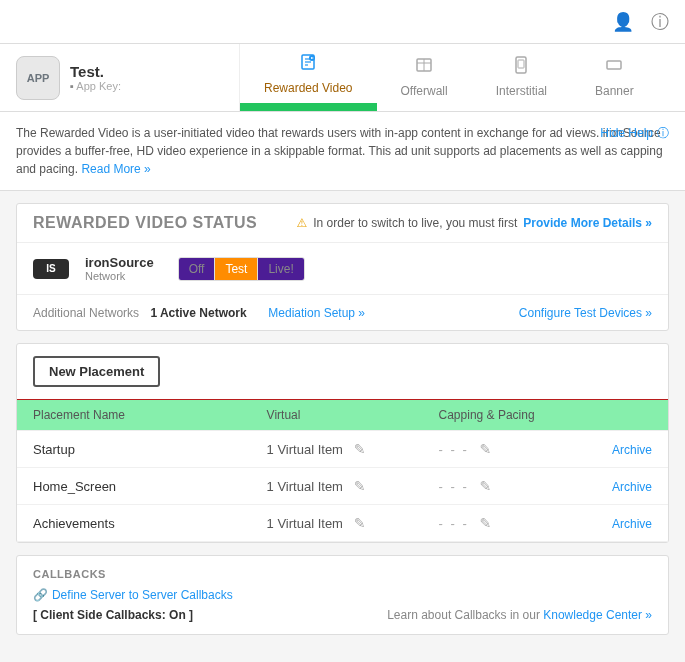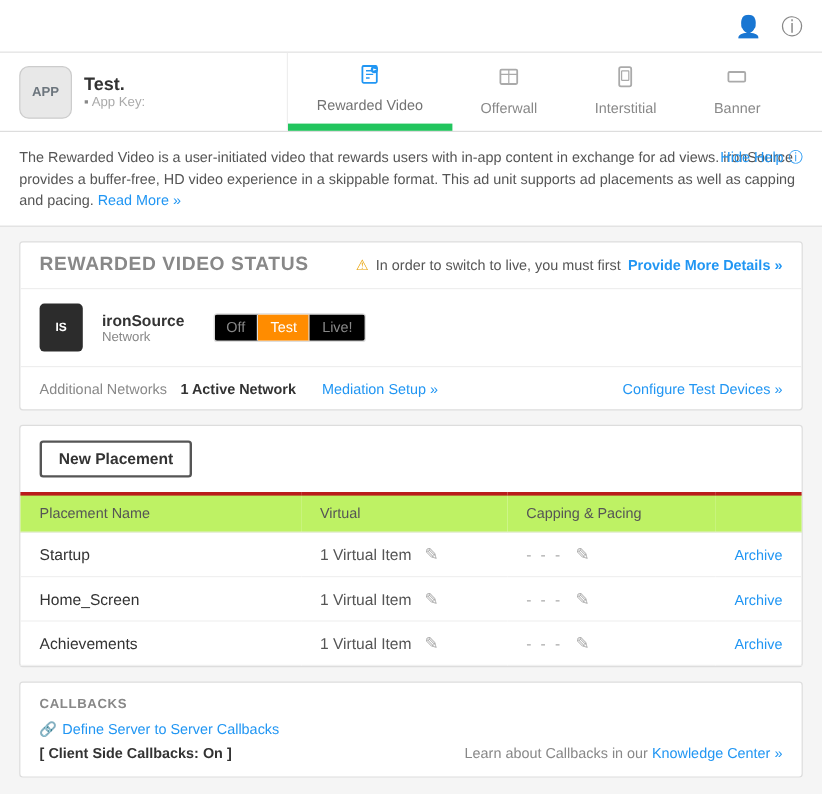--- a/index.html
+++ b/index.html
@@ -15,68 +15,68 @@
     .app-logo { width: 44px; height: 44px; background: #e8e8e8; border-radius: 8px; display: flex; align-items: center; justify-content: center; font-weight: bold; font-size: 14px; color: #555; border: 1px solid #ccc; }
     .app-logo span { font-size: 11px; font-weight: bold; color: #6c757d; }
     .app-details { display: flex; flex-direction: column; }
     .app-name { font-size: 15px; font-weight: bold; color: #333; }
     .app-key { font-size: 11px; color: #888; }
     .app-key span { color: #aaa; }
 
     
     .tabs { display: flex; align-items: stretch; flex: 1; }
     .tab { display: flex; flex-direction: column; align-items: center; justify-content: center; padding: 8px 24px; cursor: pointer; color: #888; font-size: 12px; border-bottom: 3px solid transparent; gap: 4px; text-decoration: none; }
-    .tab.active { color: #737373; border-bottom: 6px solid #22c55e; }
+    .tab.active { color: #a16207; border-bottom: 8px solid #22c55e; }
     .tab-icon { font-size: 18px; }
 
     
     .info-banner { background: #fff; padding: 12px 16px; border-bottom: 1px solid #ddd; font-size: 12px; color: #555; line-height: 1.5; position: relative; }
     .info-banner a { color: #2196F3; text-decoration: none; }
     .hide-help { position: absolute; top: 12px; right: 16px; color: #2196F3; font-size: 12px; text-decoration: none; display: flex; align-items: center; gap: 4px; }
 
     
     .main-content { padding: 12px 16px; display: flex; flex-direction: column; gap: 12px; }
 
     
     .card { background: #fff; border: 1px solid #ddd; border-radius: 3px; }
 
     
     .status-header { display: flex; align-items: center; justify-content: space-between; padding: 10px 16px; border-bottom: 1px solid #eee; }
     .status-title { font-size: 16px; font-weight: bold; color: #888; letter-spacing: 0.5px; text-transform: uppercase; }
     .status-notice { font-size: 12px; color: #555; display: flex; align-items: center; gap: 6px; }
     .status-notice a { color: #2196F3; text-decoration: none; font-weight: bold; }
 
     .network-row { display: flex; align-items: center; padding: 12px 16px; gap: 16px; }
-    .network-logo { width: 36px; height: 40px; background: #2c2c2c; border-radius: 4px; display: flex; align-items: center; justify-content: center; color: white; font-size: 10px; font-weight: bold; }
+    .network-logo { width: 36px; height: 20px; background: #2c2c2c; border-radius: 4px; display: flex; align-items: center; justify-content: center; color: white; font-size: 10px; font-weight: bold; }
     .network-info { display: flex; flex-direction: column; }
     .network-name { font-size: 13px; font-weight: bold; color: #333; }
     .network-label { font-size: 11px; color: #888; }
 
     
     .toggle-group { display: flex; border: 1px solid #ddd; border-radius: 3px; overflow: hidden; margin-left: 8px; }
-    .toggle-btn { padding: 4px 10px; font-size: 12px; cursor: pointer; background: #000000; color: #888; border: none; border-right: 1px solid #ddd; }
+    .toggle-btn { padding: 4px 10px; font-size: 12px; cursor: pointer; background: #4c1d95; color: #888; border: none; border-right: 1px solid #ddd; }
     .toggle-btn:last-child { border-right: none; }
     .toggle-btn.active-orange { background: #FF8C00; color: white; }
 
     
     .additional-networks { display: flex; align-items: center; justify-content: space-between; padding: 10px 16px; border-top: 1px solid #eee; }
     .additional-label { color: #888; font-size: 12px; }
     .additional-count { color: #333; font-weight: bold; font-size: 12px; margin: 18px 8px; }
     .additional-link { color: #2196F3; font-size: 12px; text-decoration: none; }
     .configure-link { color: #2196F3; font-size: 12px; text-decoration: none; }
 
     
     .placements-header { display: flex; align-items: flex-start; justify-content: space-between; padding: 12px 16px; }
     .placements-title { font-size: 11px; font-weight: bold; color: #888; letter-spacing: 0.5px; text-transform: uppercase; }
     .placements-subtitle { font-size: 11px; color: #aaa; }
     .new-placement-btn { background: #fff; border: 2px solid #555; color: #333; padding: 6px 14px; font-size: 13px; font-weight: bold; cursor: pointer; border-radius: 3px; }
 
     
     .placements-table { width: 100%; border-collapse: collapse; }
-    .placements-table th { text-align: left; padding: 8px 16px; font-size: 12px; color: #555; font-weight: normal; border-top: 3px solid #b91c1c; border-bottom: 1px solid #eee; background: #bef264; }
+    .placements-table th { text-align: left; padding: 8px 16px; font-size: 12px; color: #555; font-weight: normal; border-top: 1px solid #b91c1c; border-bottom: 1px solid #eee; background: #86efac; }
     .placements-table td { padding: 10px 16px; font-size: 13px; border-bottom: 1px solid #f0f0f0; vertical-align: middle; }
     .placement-name { color: #333; }
     .reward-value { color: #555; }
     .capping-value { color: #aaa; letter-spacing: 2px; }
     .edit-icon { color: #aaa; cursor: pointer; font-size: 14px; }
     .archive-link { color: #2196F3; font-size: 12px; text-decoration: none; text-align: right; }
 
     
     .callbacks-section { background: #fff; border: 1px solid #ddd; border-radius: 3px; padding: 12px 16px; }
     .callbacks-title { font-size: 11px; font-weight: bold; color: #888; letter-spacing: 0.5px; text-transform: uppercase; margin-bottom: 8px; }

